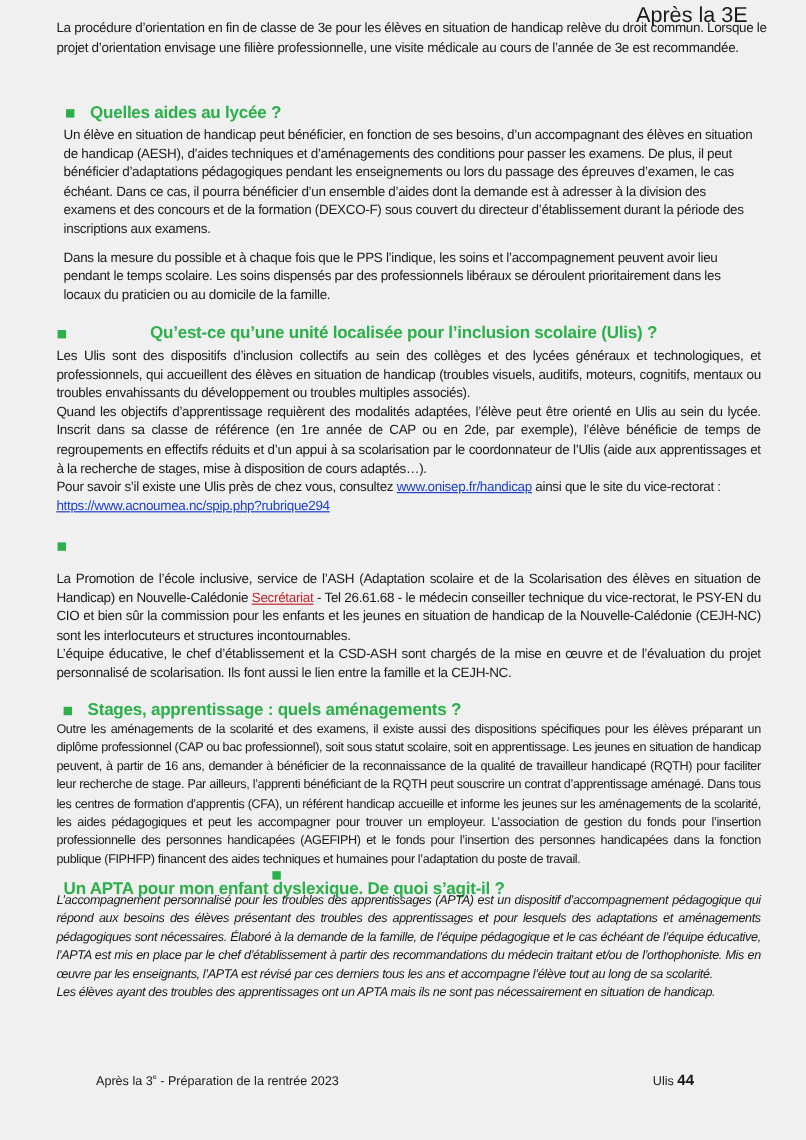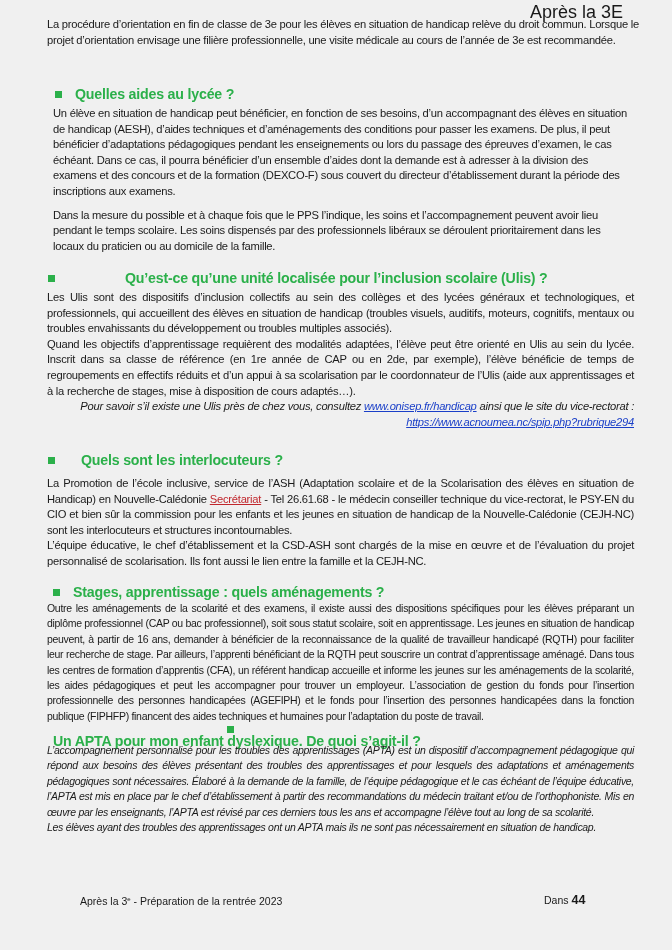--- a/index.html
+++ b/index.html
@@ -105,28 +105,27 @@
     <p style="margin-top:8px;">Dans la mesure du possible et à chaque fois que le PPS l’indique, les soins et l’accompagnement peuvent avoir lieu pendant le temps scolaire. Les soins dispensés par des professionnels libéraux se déroulent prioritairement dans les locaux du praticien ou au domicile de la famille.</p>
   </div>
 
   <div class="heading wide" style="top:270px; left:48px;gap:44px;">
     <span class="bullet"></span>
     <span>Qu’est-ce qu’une unité localisée pour l’inclusion scolaire (Ulis) ?</span>
   </div>
   <div class="block justify" style="top:290px; left:47px; width:587px;">
     <p>Les Ulis sont des dispositifs d’inclusion collectifs au sein des collèges et des lycées généraux et technologiques, et professionnels, qui accueillent des élèves en situation de handicap (troubles visuels, auditifs, moteurs, cognitifs, mentaux ou troubles envahissants du développement ou troubles multiples associés).</p>
     <p>Quand les objectifs d’apprentissage requièrent des modalités adaptées, l’élève peut être orienté en Ulis au sein du lycée. Inscrit dans sa classe de référence (en 1re année de CAP ou en 2de, par exemple), l’élève bénéficie de temps de regroupements en effectifs réduits et d’un appui à sa scolarisation par le coordonnateur de l’Ulis (aide aux apprentissages et à la recherche de stages, mise à disposition de cours adaptés…).</p>
-    <p style="text-align:right;font-style:italic;">
+    <p style="text-align:left;">
       <span>Pour savoir s’il existe une Ulis près de chez vous, consultez </span><a class="link" href="#">www.onisep.fr/handicap</a><span> ainsi que le site du vice-rectorat : </span><a class="link" href="#">https://www.acnoumea.nc/spip.php?rubrique294</a>
     </p>
   </div>
 
   <div class="heading wide" style="top:452px; left:48px;">
     <span class="bullet"></span>
-    <span>Quels sont les interlocuteurs ?</span>
   </div>
   <div class="block justify" style="top:476px; left:47px; width:587px;">
     <p><span>La Promotion de l’école inclusive, service de l’ASH (Adaptation scolaire et de la Scolarisation des élèves en situation de Handicap) en Nouvelle-Calédonie  </span><a class="red-link" href="#">Secrétariat</a><span> - Tel 26.61.68 - le médecin conseiller technique du vice-rectorat, le PSY-EN du CIO et bien sûr la commission pour les enfants et les jeunes en situation de handicap de la Nouvelle-Calédonie (CEJH-NC) sont les interlocuteurs et structures incontournables.</span></p>
     <p>L’équipe éducative, le chef d’établissement et la CSD-ASH sont chargés de la mise en œuvre et de l’évaluation du projet personnalisé de scolarisation. Ils font aussi le lien entre la famille et la CEJH-NC.</p>
   </div>
 
   <div class="heading" style="top:584px; left:53px;">
     <span class="bullet"></span>
     <span>Stages, apprentissage : quels aménagements ?</span>
   </div>
@@ -140,16 +139,16 @@
   </div>
   <div class="block justify small" style="top:743px; left:47px; width:587px;font-style:italic;">
     <p>L’accompagnement personnalisé pour les troubles des apprentissages (APTA) est un dispositif d’accompagnement pédagogique qui répond aux besoins des élèves présentant des troubles des apprentissages et pour lesquels des adaptations et aménagements pédagogiques sont nécessaires. Élaboré à la demande de la famille, de l’équipe pédagogique et le cas échéant de l’équipe éducative, l’APTA est mis en place par le chef d’établissement à partir des recommandations du médecin traitant et/ou de l’orthophoniste. Mis en œuvre par les enseignants, l’APTA est révisé par ces derniers tous les ans et accompagne l’élève tout au long de sa scolarité.</p>
     <p style="text-align:left;">Les élèves ayant des troubles des apprentissages ont un APTA mais ils ne sont pas nécessairement en situation de handicap.</p>
   </div>
 
   <div class="footer-left">
     <span>Après la 3</span><sup>e</sup><span> - Préparation de la rentrée 2023</span>
   </div>
   <div class="footer-right">
-    <span>Dans </span><span class="num">44</span>
+    <span>Ulis </span><span class="num">44</span>
   </div>
 
 </div>
 
 </body></html>

